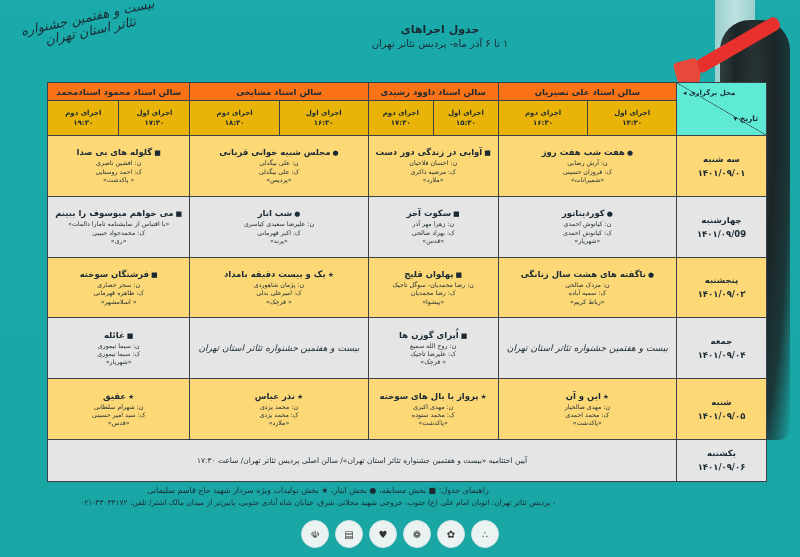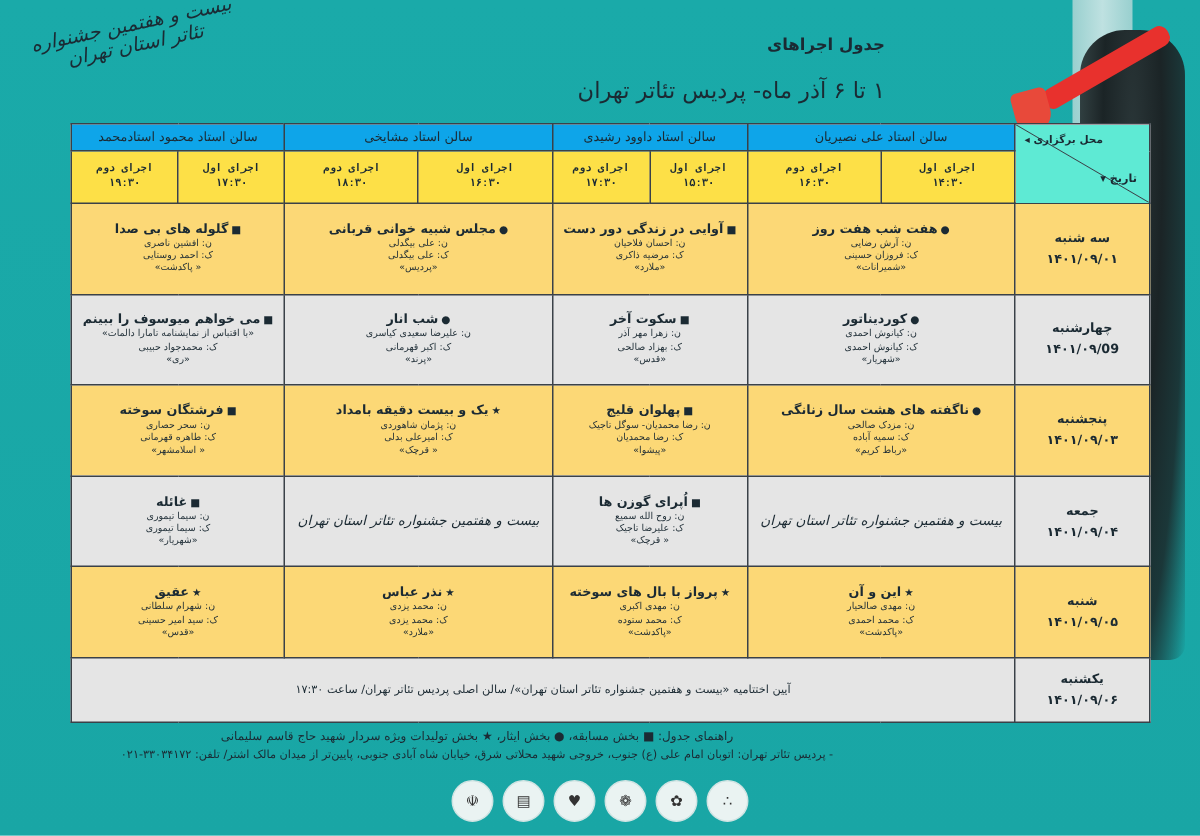--- a/index.html
+++ b/index.html
@@ -5,43 +5,43 @@
   * { box-sizing: border-box; margin: 0; padding: 0; }
   html, body { width: 800px; height: 557px; overflow: hidden; }
   body {
     background: #1aa9a8;
     font-family: "DejaVu Sans", sans-serif;
     position: relative;
     direction: rtl;
   }
   .poster { position: absolute; inset: 0; background: linear-gradient(180deg,#1aaaa9 0%,#19a6a5 100%); }
   
-  .title-block { position: absolute; top: 22px; left: 290px; width: 300px; color: #1b2a33; }
+  .title-block { position: absolute; top: 22px; left: 290px; width: 300px; text-align: center; color: #1b2a33; }
   .title-line1 { font-size: 11px; font-weight: bold; line-height: 15px; }
   .title-line2 { font-size: 11px; font-weight: bold; line-height: 15px; }
-  .title-line3 { font-size: 15px; line-height: 14px; margin-top: 16px; }
+  .title-line3 { font-size: 10px; line-height: 14px; }
   .logo-calligraphy {
     position: absolute; top: 10px; left: 18px; width: 150px; height: 65px;
     font-family: "DejaVu Serif", serif; color: #1b2a33; font-size: 13px; font-style: italic;
     line-height: 14px; text-align: center; transform: rotate(-12deg);
   }
   .hero-art { position: absolute; top: 0; right: 0; width: 135px; height: 450px; }
   .hero-art .curtain { position: absolute; top: 0; right: 45px; width: 40px; height: 90px; background: linear-gradient(90deg,#b8d9d8,#e8efef,#b8d9d8); opacity: .8; }
   .hero-art .figure { position: absolute; top: 20px; right: 10px; width: 70px; height: 420px; background: radial-gradient(ellipse at 50% 20%, #2a3638 0%, #1b2426 40%, rgba(27,36,38,0.85) 70%, rgba(26,169,168,0) 100%); border-radius: 30px 30px 10px 10px; }
   .hero-art .scarf { position: absolute; top: 38px; right: 15px; width: 95px; height: 14px; background: #e8312d; transform: rotate(-30deg); border-radius: 6px; }
   .hero-art .mask { position: absolute; top: 60px; right: 100px; width: 24px; height: 28px; background: #e8493a; border-radius: 4px 4px 12px 12px; transform: rotate(-15deg); }
 
   
   .schedule {
     position: absolute; top: 82px; left: 47px; width: 720px; height: 400px;
     border-collapse: collapse; background: #fff; direction: rtl;
   }
   .schedule td, .schedule th { border: 1px solid #3a4148; text-align: center; vertical-align: middle; color: #1b2a33; }
-  .hdr-venue { height: 18px; font-size: 8.5px; font-weight: normal; background: #0ea5e9; }
-  .hdr-sub { height: 35px; font-size: 7px; font-weight: bold; background: #fde047; line-height: 10px; font-family: Liberation Mono, monospace; }
+  .hdr-venue { height: 18px; font-size: 8.5px; font-weight: bold; background: #f97316; }
+  .hdr-sub { height: 35px; font-size: 7px; font-weight: bold; background: #eab308; line-height: 10px; }
   .corner { position: relative; background: #5eead4; width: 90px; }
   .corner .diag { position: absolute; inset: 0; background: linear-gradient(to top right, transparent calc(50% - 0.6px), #3a4148 50%, transparent calc(50% + 0.6px)); }
   .corner .place { position: absolute; top: 6px; left: 6px; font-size: 7px; font-weight: bold; }
   .corner .date { position: absolute; bottom: 12px; right: 8px; font-size: 7.5px; font-weight: bold; margin-top: 28px; }
   .row-yellow td { background: #fcd876; }
   .row-gray td { background: #e5e5e5; }
   .day-cell { font-size: 8.5px; font-weight: bold; line-height: 14px; width: 90px; }
   .show { font-size: 6.3px; line-height: 8.3px; padding: 2px 4px; }
   .show .name { font-size: 8.5px; font-weight: bold; line-height: 11px; display: block; }
   .show .line { display: block; }

